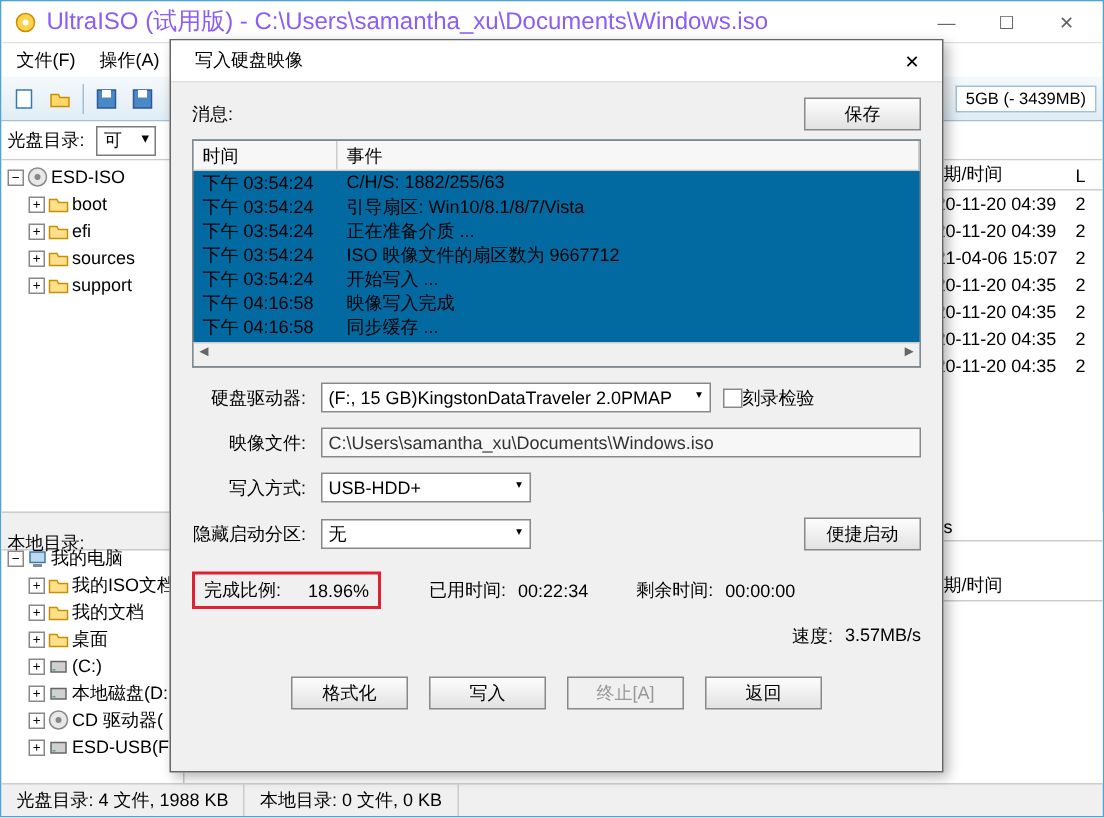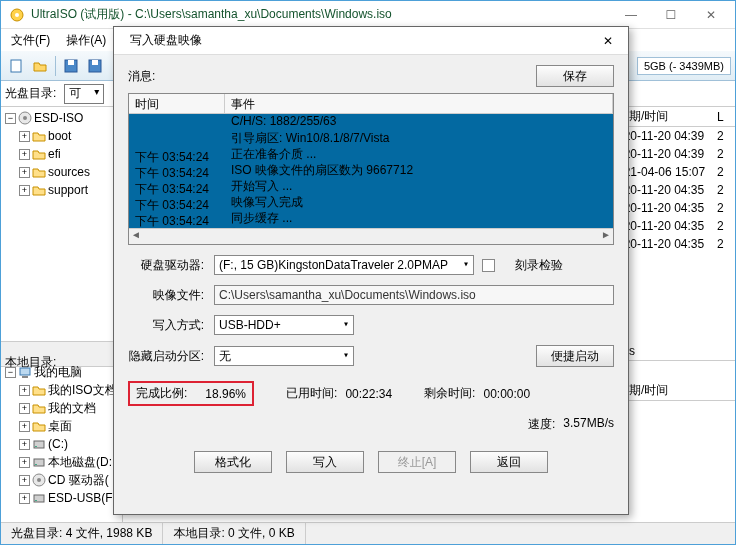--- a/index.html
+++ b/index.html
@@ -2,21 +2,21 @@
 <html><head>
 <meta charset="utf-8">
 <style>
 * { box-sizing: border-box; margin: 0; padding: 0; font-family: "Microsoft YaHei", "SimSun", sans-serif; font-size: 12px; }
 body { background: #fff; width: 736px; height: 545px; overflow: hidden; position: relative; }
 
 .main-window { width: 100%; height: 100%; display: flex; flex-direction: column; border: 1px solid #4da0d8; }
 
 .titlebar { height: 28px; background: #fff; display: flex; align-items: center; padding: 0 4px 0 8px; border-bottom: 1px solid #e0e0e0; }
 .titlebar-icon { width: 16px; height: 16px; margin-right: 6px; display: flex; align-items: center; justify-content: center; }
-.titlebar-text { flex: 1; font-size: 12px; color: #14532d; }
+.titlebar-text { flex: 1; font-size: 16px; color: #8b5cf6; }
 .titlebar-controls { display: flex; gap: 0; }
 .titlebar-btn { width: 40px; height: 24px; display: flex; align-items: center; justify-content: center; color: #666; cursor: pointer; }
 
 .menubar { height: 22px; display: flex; align-items: center; padding: 0 4px; gap: 4px; background: #fff; }
 .menu-item { padding: 2px 6px; cursor: pointer; }
 
 .toolbar { height: 30px; background: linear-gradient(#f5f9fc, #e0edf5); display: flex; align-items: center; padding: 0 4px; gap: 2px; border-bottom: 1px solid #a0c0d8; }
 .toolbar-btn { width: 22px; height: 22px; border: 1px solid transparent; display: flex; align-items: center; justify-content: center; cursor: pointer; }
 .toolbar-sep { width: 1px; height: 20px; background: #a0c0d8; margin: 0 2px; }
 .toolbar-right { margin-left: auto; display: flex; align-items: center; gap: 2px; }
@@ -55,33 +55,33 @@
 .msg-label { }
 .btn { min-width: 78px; height: 22px; border: 1px solid #888; background: linear-gradient(#fdfdfd,#e2e2e2); display: inline-flex; align-items: center; justify-content: center; cursor: pointer; padding: 0 10px; }
 .btn:disabled, .btn.disabled { color: #999; background: #f0f0f0; }
 .log-area { height: 152px; border: 1px solid #888; background: #0369a1; display: flex; flex-direction: column; }
 .log-header { display: flex; height: 20px; border-bottom: 1px solid #ccc; background: #f7f7f7; }
 .log-col { padding: 2px 6px; border-right: 1px solid #ccc; }
 .log-col.time { width: 96px; }
 .log-col.evt { flex: 1; }
 .log-rows { flex: 1; overflow: hidden; font-family: "NSimSun", "SimSun", monospace; }
 .log-row { display: flex; height: 16px; }
-.log-row .t { width: 96px; padding: 0 6px; margin-top: 35px; }
+.log-row .t { width: 96px; padding: 0 6px; }
 .log-row .e { flex: 1; padding: 0 6px; }
 .log-scroll { height: 16px; border-top: 1px solid #ccc; background: #f0f0f0; position: relative; }
 .log-scroll::before { content: "◄"; position: absolute; left: 2px; top: 0; font-size: 10px; color: #666; }
 .log-scroll::after { content: "►"; position: absolute; right: 2px; top: 0; font-size: 10px; color: #666; }
 
 .form-row { display: flex; align-items: center; margin-top: 10px; }
 .form-label { width: 86px; text-align: right; padding-right: 10px; }
 .form-field { flex: 1; height: 20px; border: 1px solid #888; background: #fff; padding: 0 4px; display: flex; align-items: center; font-family: "NSimSun", monospace; font-size: 11px; overflow: hidden; }
 .form-field.ro { background: #f7f7f7; color: #333; }
 .combo { position: relative; padding-right: 18px; }
 .combo::after { content: "▾"; position: absolute; right: 4px; top: 2px; font-size: 10px; }
-.chk { display: flex; align-items: center; margin-left: 8px; gap: 20px; }
+.chk { display: flex; align-items: center; margin-left: 8px; gap: 0; }
 .chk-box { width: 13px; height: 13px; border: 1px solid #888; background: #fff; }
 
 .progress-row { display: flex; align-items: center; margin-top: 14px; gap: 6px; }
 .boxed { border: 2px solid #d23; padding: 2px 6px; display: flex; align-items: center; gap: 18px; }
 .pair { display: flex; align-items: center; gap: 8px; }
 .speed-row { display: flex; justify-content: flex-end; margin-top: 10px; gap: 8px; }
 .btn-row { display: flex; justify-content: center; gap: 14px; margin-top: 18px; }
 
 svg { display: block; }
 </style>

